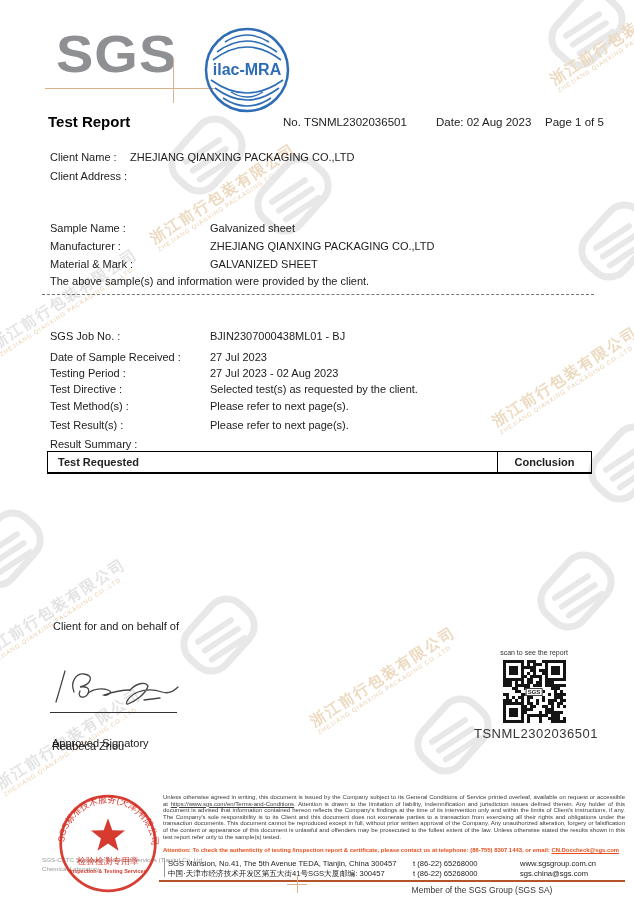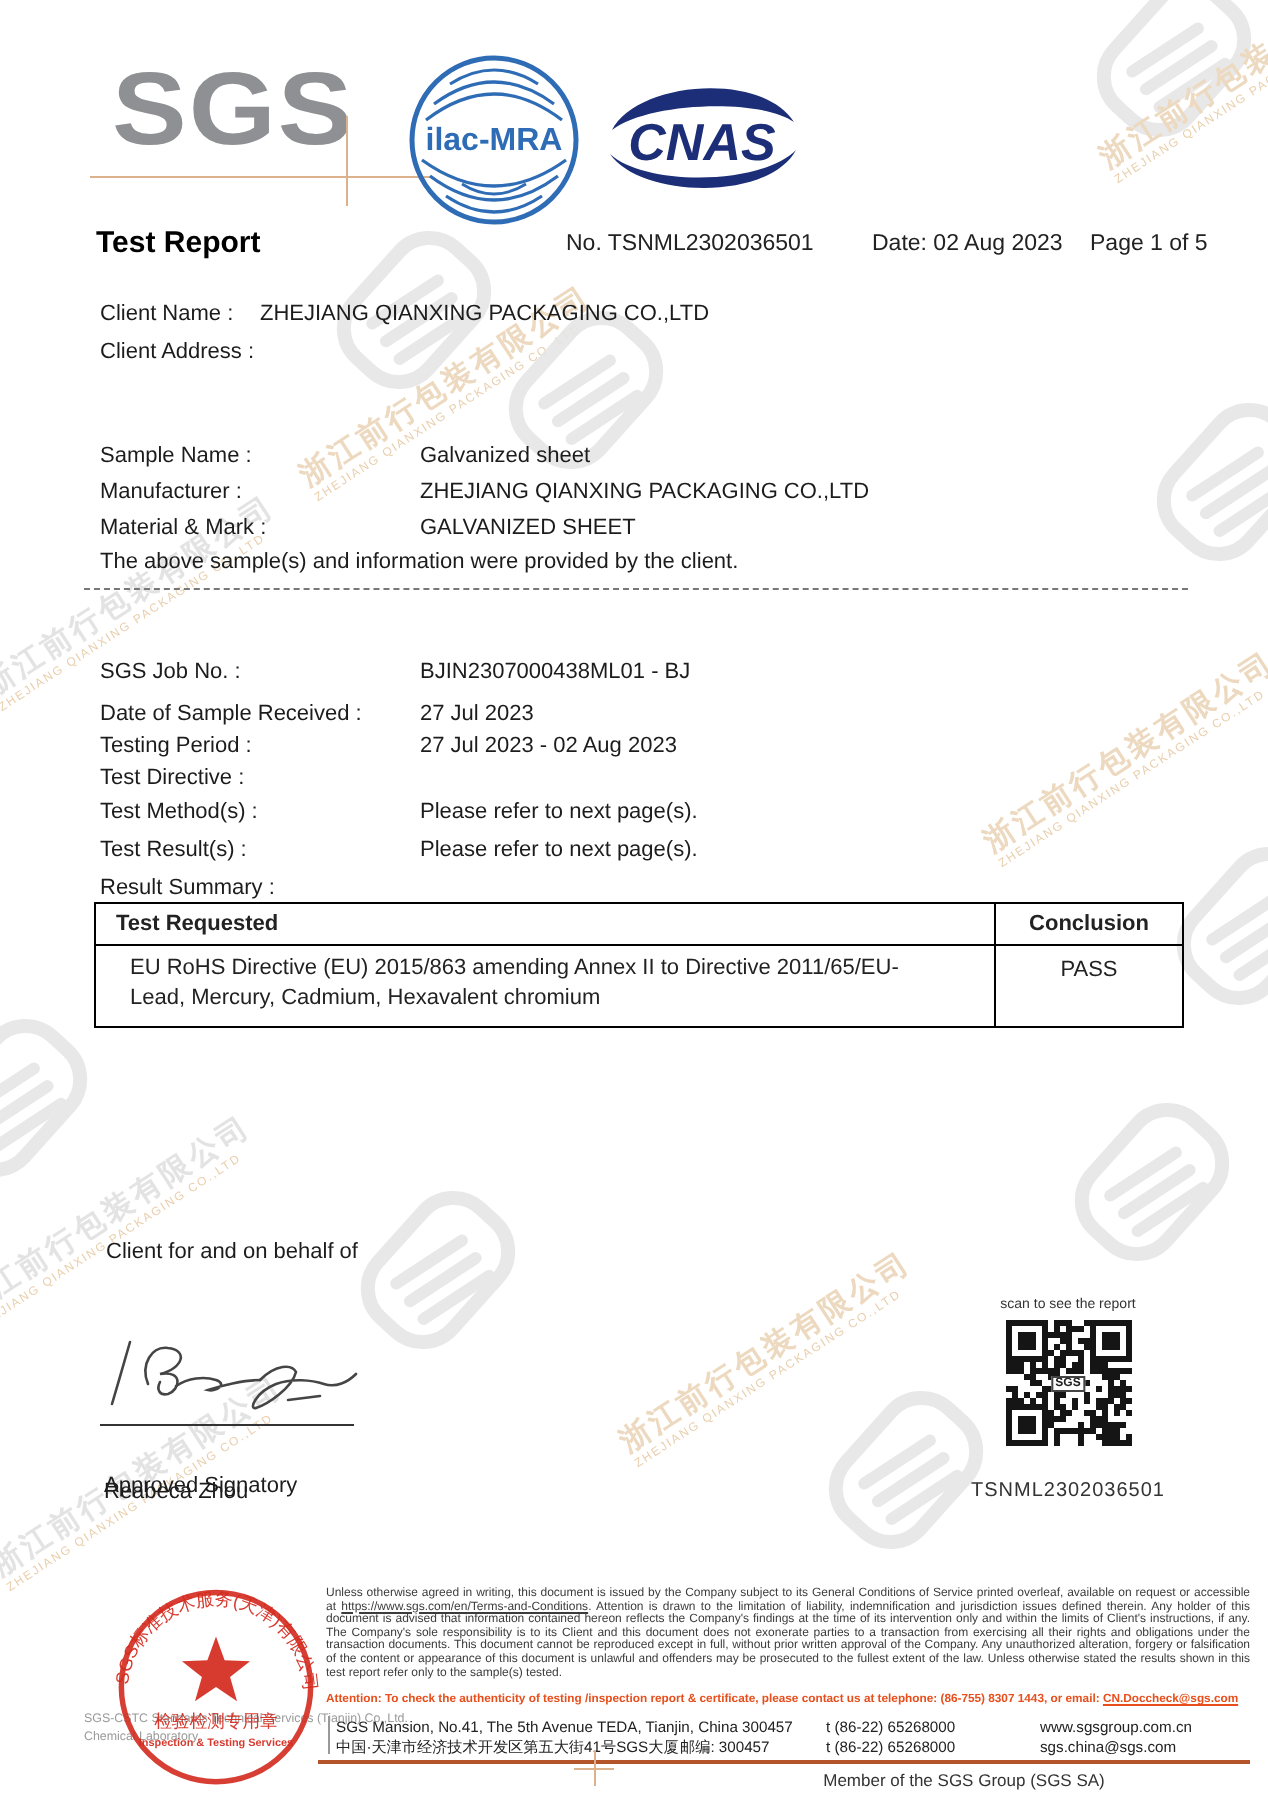--- a/index.html
+++ b/index.html
@@ -37,21 +37,21 @@
   
   .sig-line{position:absolute;left:50px;top:712px;width:127px;border-top:1.5px solid #333;}
   
   .qr-wrap{position:absolute;left:474px;top:649px;width:120px;text-align:center;}
   .qr-cap{font-size:7px;color:#333;}
   .qr-grid{position:relative;margin:2px auto 0;width:63px;display:grid;grid-template-columns:repeat(21,3px);border:2px solid #fff;}
   .qr-grid i{width:3px;height:3px;background:#fff;}
   .qr-grid i.on{background:#151515;}
   .qr-center{position:absolute;left:50%;top:50%;transform:translate(-50%,-50%);background:#fff;
              font-size:6px;font-weight:bold;color:#222;padding:0 1px;border:1px solid #444;}
-  .qr-num{font-size:10px;color:#333;letter-spacing:.5px;margin-top:15px;}
+  .qr-num{font-size:13px;color:#333;letter-spacing:.5px;margin-top:1px;}
   
   .legal{position:absolute;left:163px;top:794px;width:462px;font-size:6px;line-height:6.6px;
          color:#3c3c3c;text-align:justify;}
   .legal .link{text-decoration:underline;}
   .attention{position:absolute;left:163px;top:847px;width:462px;font-size:5.9px;line-height:6.4px;
              color:#e84e1b;font-weight:bold;}
   .attention .email{text-decoration:underline;}
   .addr{position:absolute;font-size:7.6px;color:#222;}
   .footer-rule{position:absolute;left:159px;top:880px;width:466px;height:2px;background:#b4542a;}
   .member{position:absolute;left:352px;top:885px;width:260px;text-align:center;font-size:8.5px;color:#333;}
@@ -162,27 +162,20 @@
         <path d="M22 16 Q44 2 66 16" fill="none" stroke="#2e6cb5" stroke-width="1.6"></path>
         <path d="M8 54 Q44 80 80 54" fill="none" stroke="#2e6cb5" stroke-width="1.6"></path>
         <path d="M12 62 Q44 86 76 62" fill="none" stroke="#2e6cb5" stroke-width="1.6"></path>
         <path d="M20 72 Q44 88 68 72" fill="none" stroke="#2e6cb5" stroke-width="1.6"></path>
         <path d="M28 66 Q44 76 60 66" fill="none" stroke="#2e6cb5" stroke-width="1.4"></path>
         <rect x="6" y="35" width="76" height="18" fill="#ffffff"></rect>
         <text x="44" y="49" text-anchor="middle" font-size="16" font-weight="bold" font-family="Liberation Sans, sans-serif" fill="#2e6cb5">ilac-MRA</text>
       </svg>
     </div>
 
-    <div class="abs" style="left:300px;top:35px">
-      <svg width="102" height="70" viewBox="0 0 102 70">
-        <path d="M6 30 C18 6 80 0 97 26 C80 14 24 16 6 30 Z" fill="#1b2e77"></path>
-        <path d="M5 42 C20 64 84 66 98 40 C80 58 22 58 5 42 Z" fill="#1b2e77"></path>
-        <text x="51" y="45" text-anchor="middle" font-size="26" font-weight="bold" font-style="italic" font-family="Liberation Sans, sans-serif" fill="#1b2e77">CNAS</text>
-      </svg>
-    </div>
 
 
     <div class="title-row">
       <span class="report-title abs">Test Report</span>
       <span class="abs" style="left:283px">No. TSNML2302036501</span>
       <span class="abs" style="left:436px">Date: 02 Aug 2023</span>
       <span class="abs" style="left:545px">Page 1 of 5</span>
     </div>
 
     <div class="lbl" style="left:50px;top:151px">Client Name :</div>
@@ -198,38 +191,32 @@
     <div class="val" style="left:50px;top:275px">The above sample(s) and information were provided by the client.</div>
     <div class="dashedline"></div>
 
     <div class="lbl" style="left:50px;top:330px">SGS Job No. :</div>
     <div class="val" style="left:210px;top:330px">BJIN2307000438ML01 - BJ</div>
     <div class="lbl" style="left:50px;top:351px">Date of Sample Received :</div>
     <div class="val" style="left:210px;top:351px">27 Jul 2023</div>
     <div class="lbl" style="left:50px;top:367px">Testing Period :</div>
     <div class="val" style="left:210px;top:367px">27 Jul 2023 - 02 Aug 2023</div>
     <div class="lbl" style="left:50px;top:383px">Test Directive :</div>
+    <div class="val" style="left:210px;top:383px">Selected test(s) as requested by the client.</div>
     <div class="lbl" style="left:50px;top:400px">Test Method(s) :</div>
     <div class="val" style="left:210px;top:400px">Please refer to next page(s).</div>
     <div class="lbl" style="left:50px;top:419px">Test Result(s) :</div>
     <div class="val" style="left:210px;top:419px">Please refer to next page(s).</div>
 
     <div class="lbl" style="left:50px;top:438px">Result Summary :</div>
 
     <div class="rs-table">
       <div class="rs-head">
         <div class="rs-c1">Test Requested</div>
         <div class="rs-c2">Conclusion</div>
-      </div>
-      <div class="rs-row">
-        <div class="rs-c1">
-          <div>EU RoHS Directive (EU) 2015/863 amending Annex II to Directive 2011/65/EU-</div>
-          <div>Lead, Mercury, Cadmium, Hexavalent chromium</div>
-        </div>
-        <div class="rs-c2">PASS</div>
       </div>
     </div>
 
     <div class="val" style="left:53px;top:620px">Client for and on behalf of</div>
     <div class="abs" style="left:48px;top:660px">
       <svg width="140" height="52" viewBox="0 0 140 52">
         <g fill="none" stroke="#454545" stroke-width="1.3" stroke-linecap="round">
           <path d="M8 42 C11 32 15 18 17 11"></path>
           <path d="M26 32 C22 22 28 13 36 14 C46 15 44 24 32 27 C44 25 42 35 36 37 C32 38 30 35 32 31"></path>
           <path d="M40 33 C46 29 54 28 60 30 C66 32 60 36 56 35 C62 33 74 30 82 30"></path>

